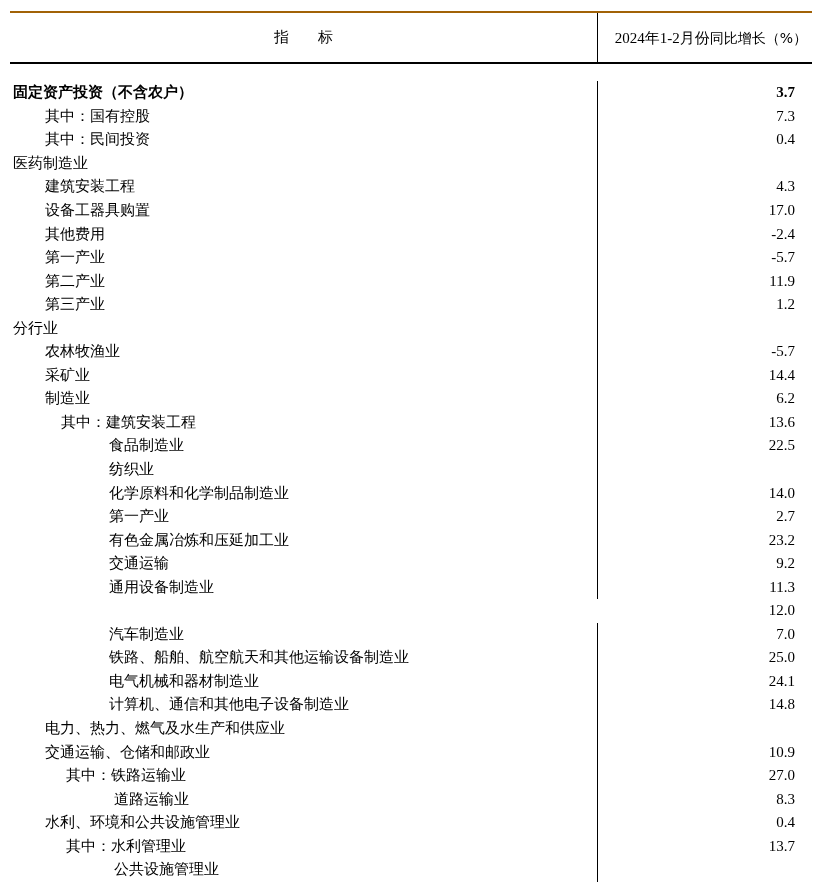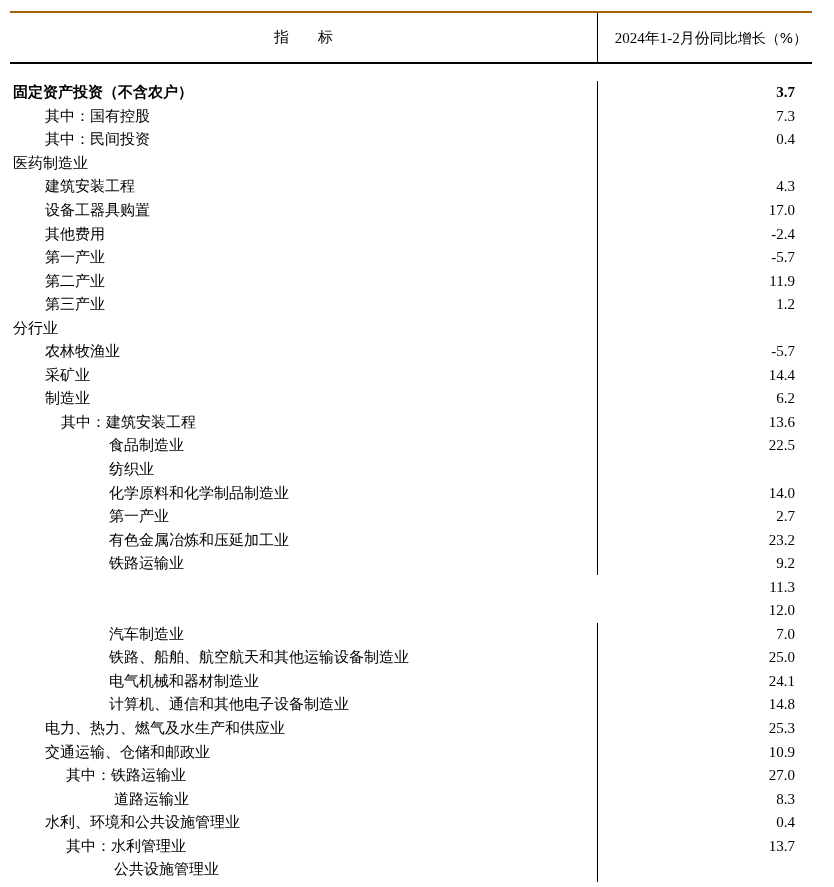--- a/index.html
+++ b/index.html
@@ -173,24 +173,25 @@
       </div>
       <div class="row">
         <div class="label indent-3">第一产业</div>
         <div class="value">2.7</div>
       </div>
       <div class="row">
         <div class="label indent-3">有色金属冶炼和压延加工业</div>
         <div class="value">23.2</div>
       </div>
       <div class="row">
-        <div class="label indent-3">铁路运输业</div>
+        <div class="label indent-3">交通运输</div>
         <div class="value">9.2</div>
       </div>
       <div class="row">
+        <div class="label indent-3">通用设备制造业</div>
         <div class="value">11.3</div>
       </div>
       <div class="row">
         <div class="value">12.0</div>
       </div>
       <div class="row">
         <div class="label indent-3">汽车制造业</div>
         <div class="value">7.0</div>
       </div>
       <div class="row">
@@ -200,21 +201,20 @@
       <div class="row">
         <div class="label indent-3">电气机械和器材制造业</div>
         <div class="value">24.1</div>
       </div>
       <div class="row">
         <div class="label indent-3">计算机、通信和其他电子设备制造业</div>
         <div class="value">14.8</div>
       </div>
       <div class="row">
         <div class="label indent-1">电力、热力、燃气及水生产和供应业</div>
-        <div class="value">25.3</div>
       </div>
       <div class="row">
         <div class="label indent-1">交通运输、仓储和邮政业</div>
         <div class="value">10.9</div>
       </div>
       <div class="row">
         <div class="label indent-4">其中：铁路运输业</div>
         <div class="value">27.0</div>
       </div>
       <div class="row">

